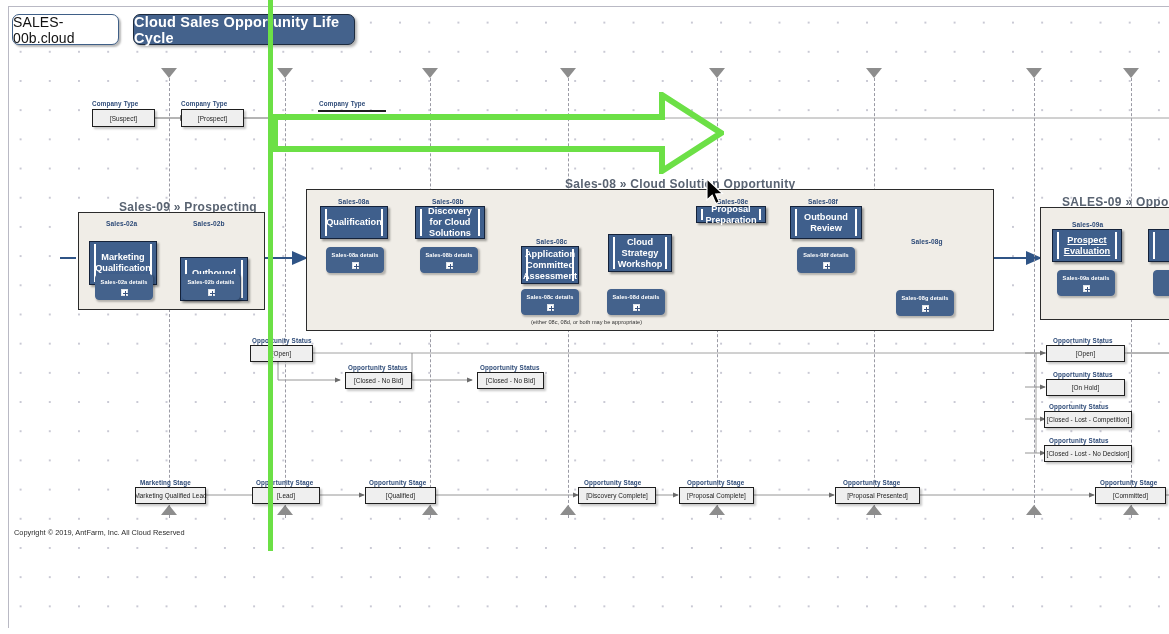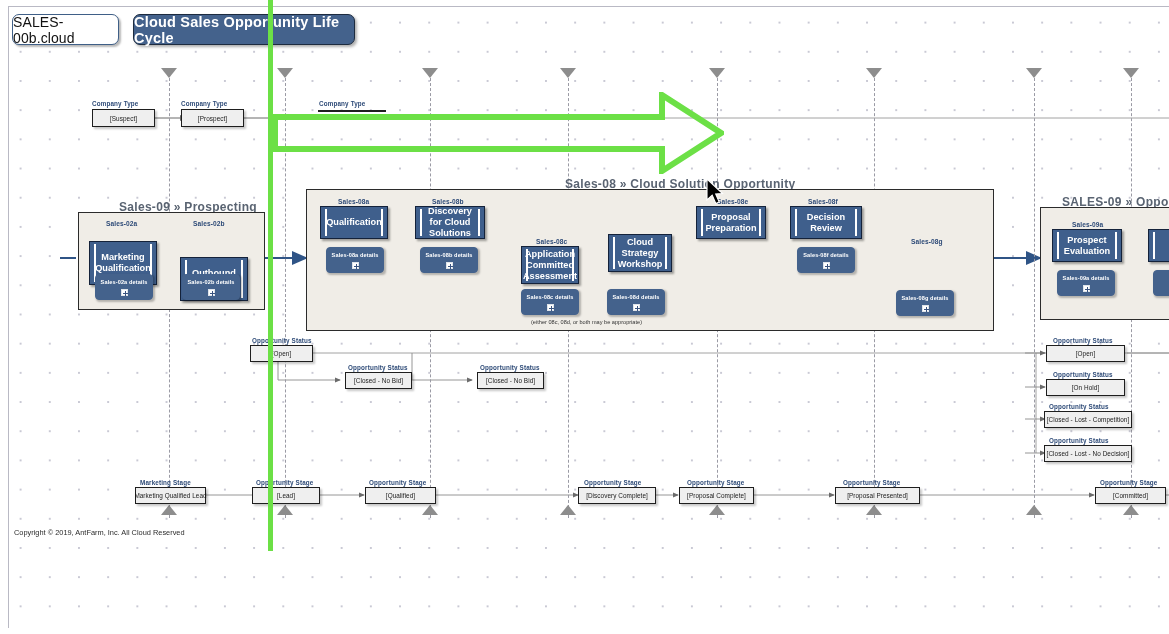--- a/index.html
+++ b/index.html
@@ -300,40 +300,40 @@
   <div class="proc-code" style="left:622px;top:238px;">Sales-08d</div>
   <div class="proc" style="left:608px;top:234px;width:64px;height:38px;">Cloud Strategy Workshop</div>
   <div class="det" style="left:607px;top:289px;width:58px;height:26px;">
     <span>Sales-08d details</span>
     <span class="plus"></span>
   </div>
 
   <div class="note" style="left:531px;top:319px;">(either 08c, 08d, or both may be appropriate)</div>
 
   <div class="proc-code" style="left:717px;top:198px;">Sales-08e</div>
-  <div class="proc" style="left:696px;top:206px;width:70px;height:33px;">Proposal Preparation</div>
+  <div class="proc" style="left:696px;top:206px;width:70px;height:17px;">Proposal Preparation</div>
 
   <div class="proc-code" style="left:808px;top:198px;">Sales-08f</div>
-  <div class="proc" style="left:790px;top:206px;width:72px;height:33px;">Decision Review</div>
+  <div class="proc" style="left:790px;top:206px;width:72px;height:33px;">Outbound Review</div>
   <div class="det" style="left:797px;top:247px;width:58px;height:26px;">
     <span>Sales-08f details</span>
     <span class="plus"></span>
   </div>
 
   <div class="proc-code" style="left:911px;top:238px;">Sales-08g</div>
   <div class="det" style="left:896px;top:290px;width:58px;height:26px;">
     <span>Sales-08g details</span>
     <span class="plus"></span>
   </div>
 
   <div class="group-title" style="left:1062px;top:195px;font-size:12px;">SALES-09 » Opportunity</div>
   <div class="group" style="left:1040px;top:207px;width:160px;height:113px;"></div>
 
   <div class="proc-code" style="left:1072px;top:221px;">Sales-09a</div>
-  <div class="proc" style="left:1052px;top:229px;width:70px;height:33px;">Prospect Evaluation</div>
+  <div class="proc" style="left:1052px;top:229px;width:70px;height:33px;text-decoration:underline;">Prospect Evaluation</div>
   <div class="det" style="left:1057px;top:270px;width:58px;height:26px;">
     <span>Sales-09a details</span>
     <span class="plus"></span>
   </div>
 
   <div class="proc" style="left:1148px;top:229px;width:70px;height:33px;">C</div>
   <div class="det" style="left:1153px;top:270px;width:58px;height:26px;">
     
     
   </div>

